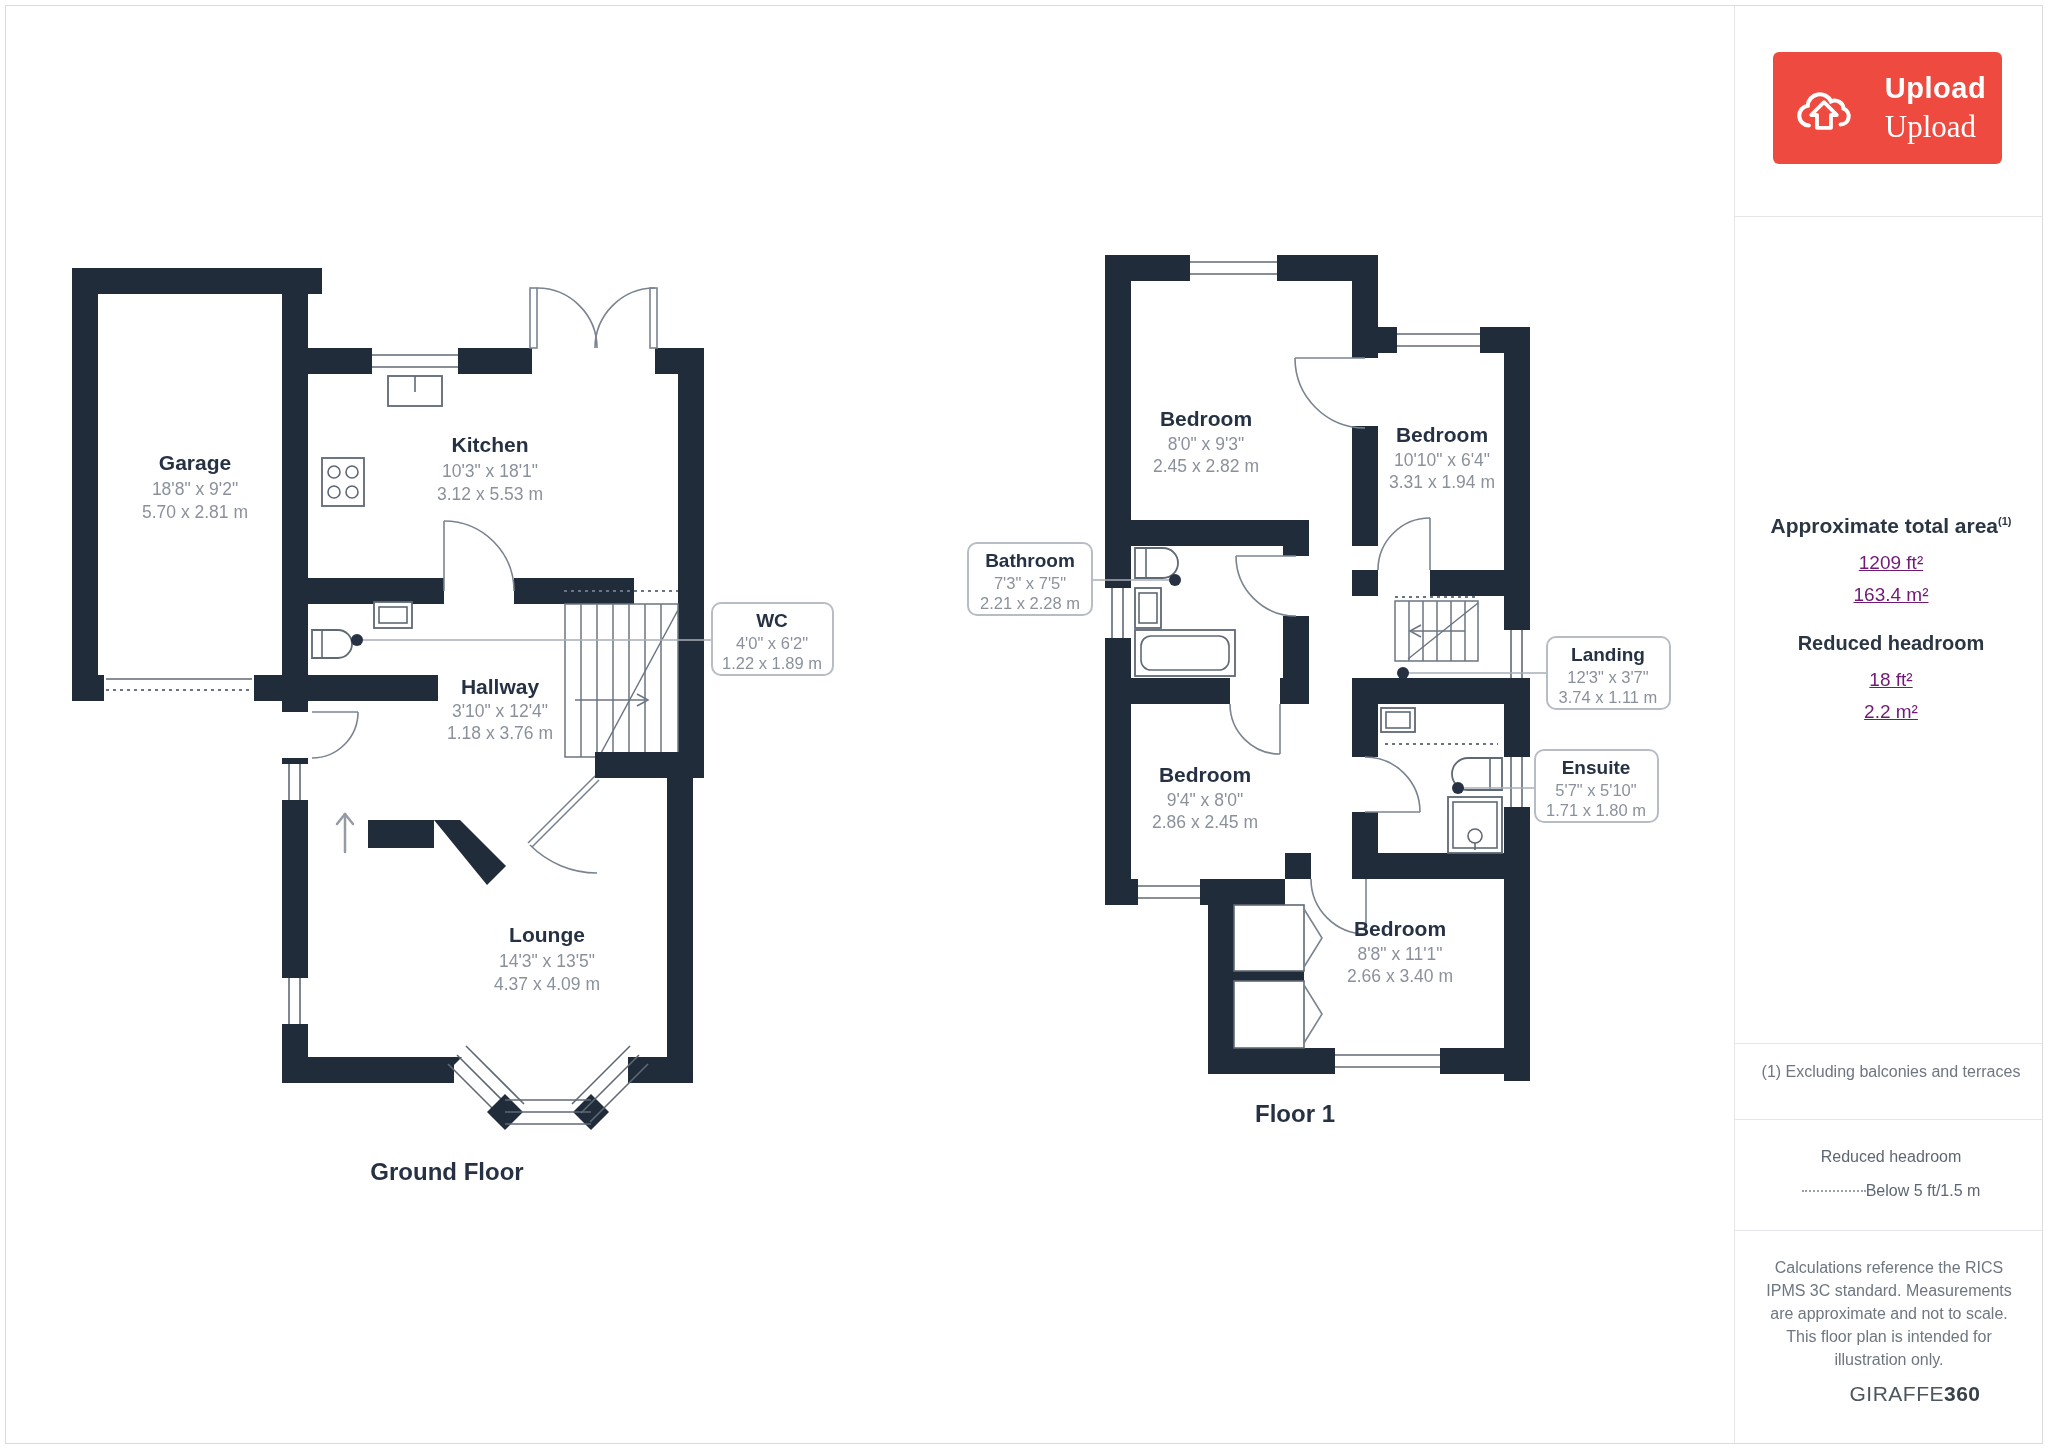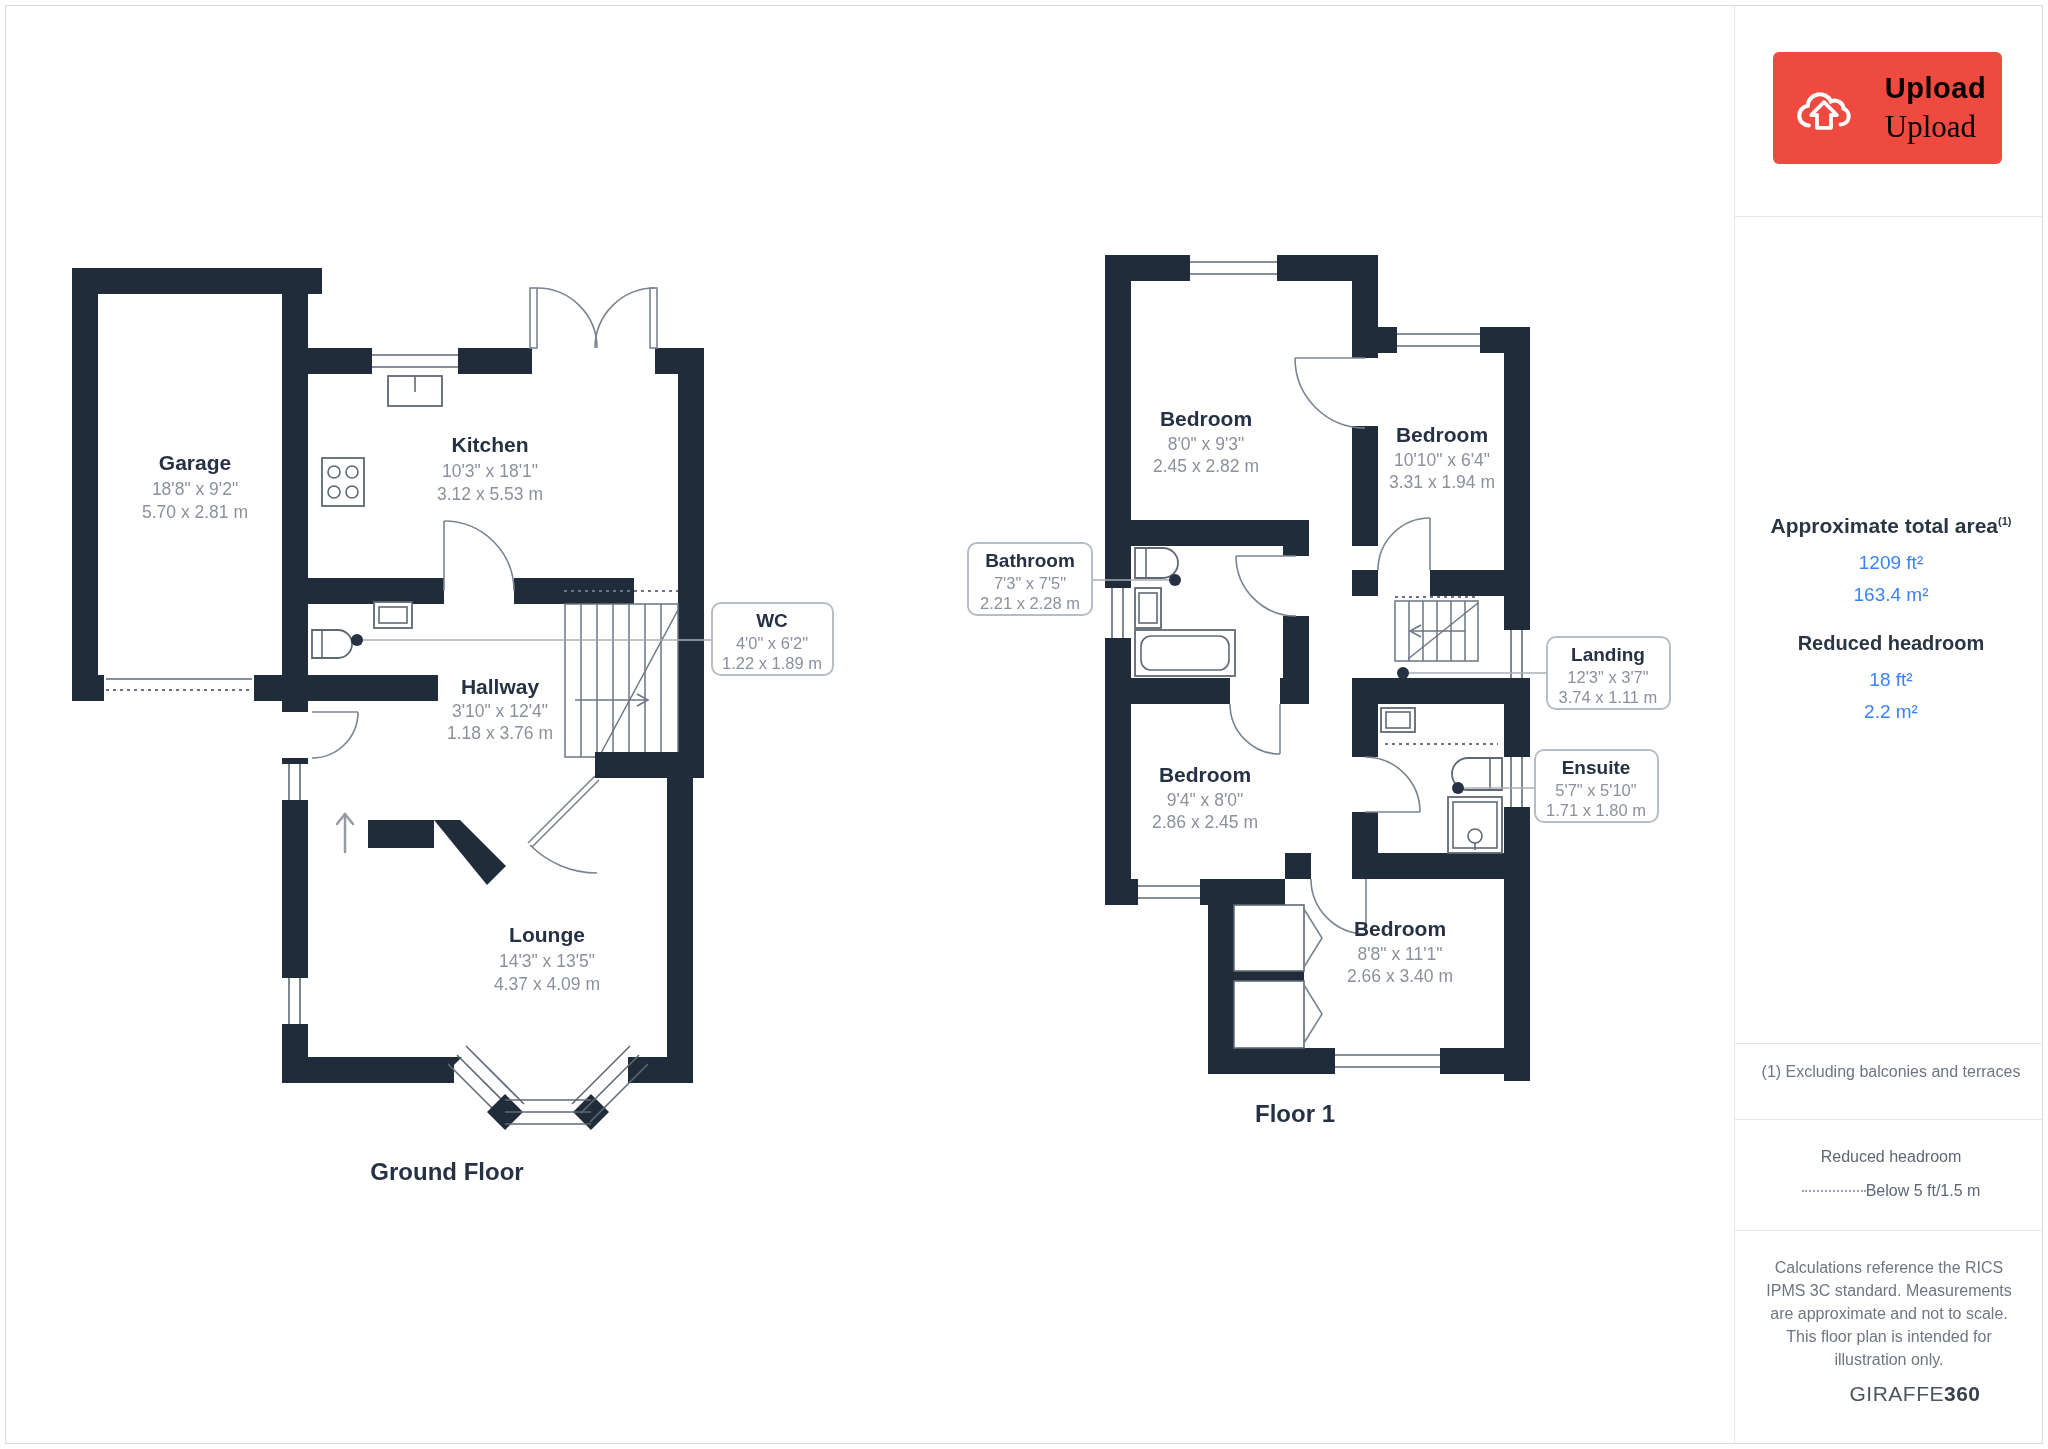--- a/index.html
+++ b/index.html
@@ -27,28 +27,28 @@
   .cdim{font:400 16.5px "Liberation Sans",sans-serif;fill:#8b919c;}
   .cap{font:700 24px "Liberation Sans",sans-serif;fill:#263244;}
   .entr{stroke:#949ba5;stroke-width:2.5;fill:none;stroke-linecap:round;}
   text{text-anchor:middle;}
 
   
   .sidebar{position:absolute;left:1734px;top:0;width:314px;height:1449px;}
   .vdiv{position:absolute;left:1734px;top:6px;width:1px;height:1437px;background:#e4e6e9;}
   .hdiv{position:absolute;left:1735px;width:307px;height:1px;background:#e4e6e9;}
   .logo{position:absolute;left:39px;top:52px;width:229px;height:112px;background:#ee4a3f;
-        border-radius:6px;display:flex;align-items:center;justify-content:center;gap:26px;color:#000000;}
+        border-radius:6px;display:flex;align-items:center;justify-content:center;gap:26px;color:#ffffff;}
   .logo-text{display:flex;flex-direction:column;line-height:1;}
   .logo-w1{font:700 29px "Liberation Sans",sans-serif;letter-spacing:.5px;}
   .logo-w2{font:400 31px "Liberation Serif",serif;margin-top:4px;}
   .area-block{position:absolute;left:0;top:514px;width:100%;text-align:center;}
   .s-h{font:700 21px "Liberation Sans",sans-serif;color:#2b3644;margin:0 0 14px 0;}
   .s-h sup{font-size:11px;}
-  .s-v{font:400 19px "Liberation Sans",sans-serif;color:#3b82f6;margin:0 0 10px 0;}
+  .s-v{font:400 19px "Liberation Sans",sans-serif;color:#701a75;margin:0 0 10px 0;text-decoration:underline;}
   .s-h2{font:700 20px "Liberation Sans",sans-serif;color:#2b3644;margin:26px 0 14px 0;}
   .footnote{position:absolute;left:0;top:1063px;width:100%;text-align:center;
             font:400 16px "Liberation Sans",sans-serif;color:#6e7680;}
   .legend{position:absolute;left:0;top:1148px;width:100%;text-align:center;
           font:400 16px "Liberation Sans",sans-serif;color:#5d6673;}
   .legend-row{margin-top:16px;display:flex;align-items:center;justify-content:center;}
   .dotline{display:inline-block;width:64px;height:0;border-top:2px dotted #97a0aa;}
   .disclaimer{position:absolute;left:30px;top:1256px;width:250px;text-align:center;
               font:400 16px "Liberation Sans",sans-serif;color:#6e7680;line-height:23px;}
   .giraffe{position:absolute;left:0;top:1382px;width:100%;text-align:center;

